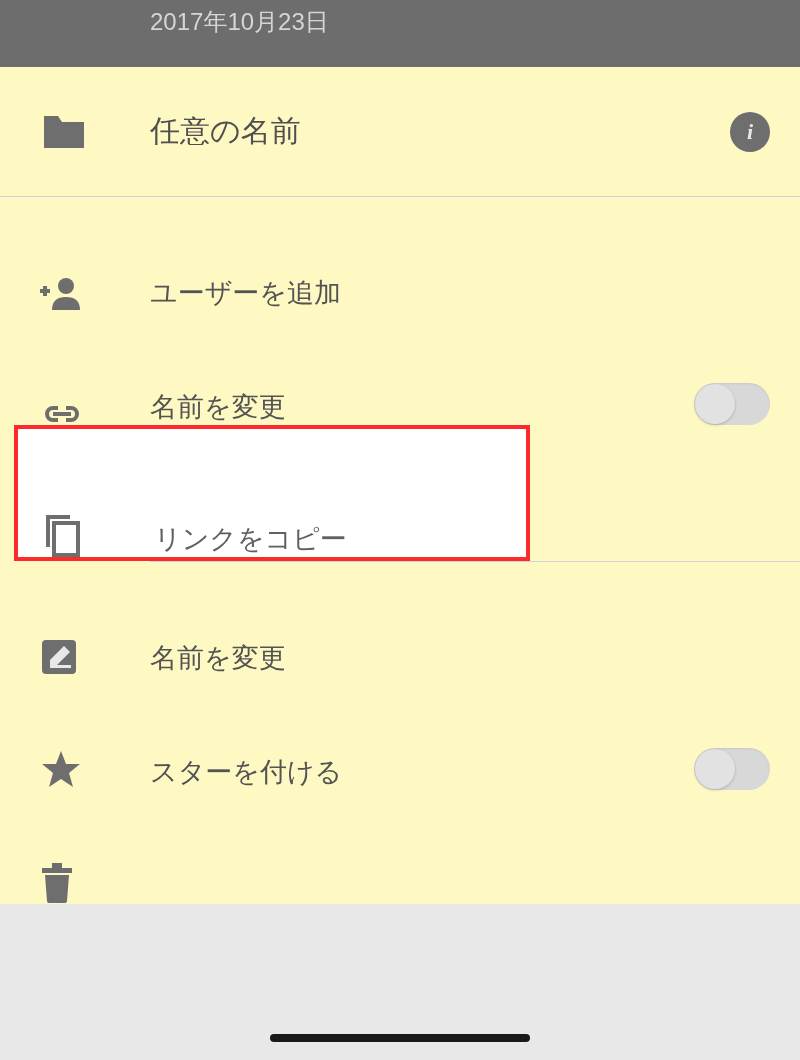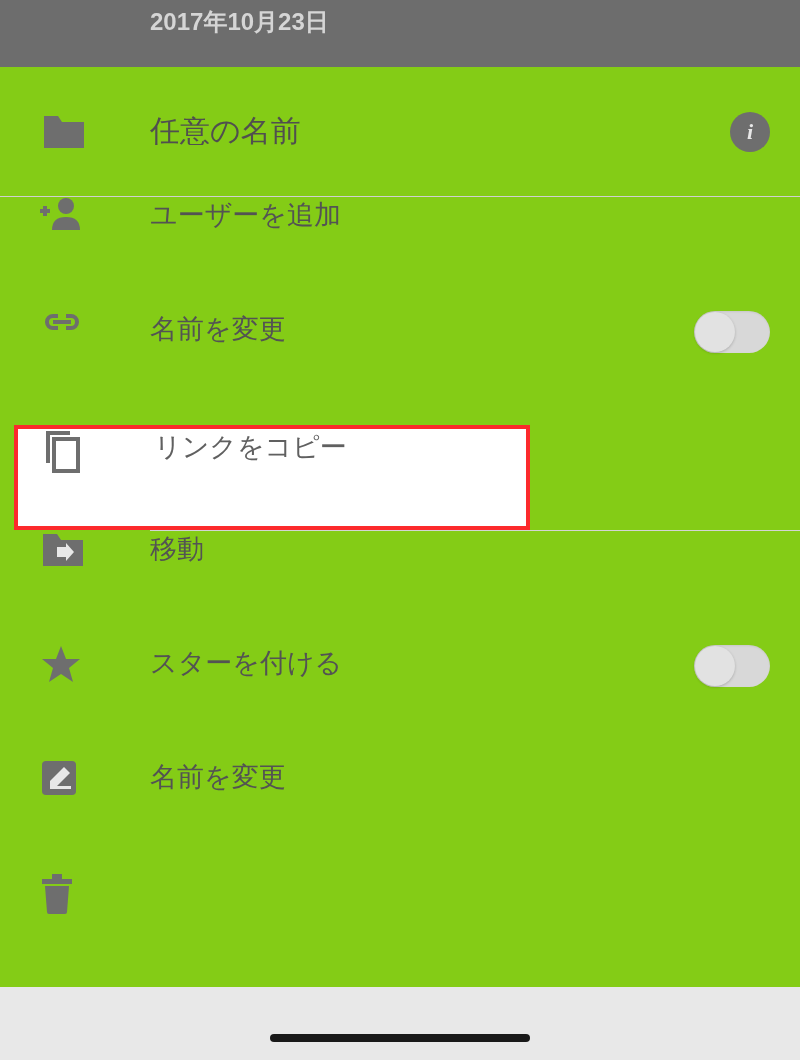--- a/index.html
+++ b/index.html
@@ -19,24 +19,23 @@
       height: 67px;
       background: #6d6d6d;
       display: flex;
       align-items: flex-start;
       padding-left: 150px;
       padding-top: 6px;
     }
     .top-date {
       font-size: 24px;
       color: #d5d5d5;
-      font-weight: bold;
     }
     .content {
-      background: #84cc16;
+      background: #fef9c3;
     }
     .header-row {
       display: flex;
       align-items: center;
       height: 130px;
       padding: 0 30px 0 40px;
       border-bottom: 1px solid #d0d0d0;
     }
     .header-row .icon-wrap {
       width: 110px;
@@ -59,21 +58,21 @@
       align-items: center;
       justify-content: center;
       color: #e8e8e8;
       font-family: Georgia, serif;
       font-size: 22px;
       font-weight: bold;
       font-style: italic;
     }
     .menu-item {
       display: flex;
-      align-items: flex-start;
+      align-items: flex-end;
       height: 114px;
       padding: 0 30px 0 40px;
     }
     .menu-item .icon-wrap {
       width: 110px;
       display: flex;
       align-items: center;
       justify-content: flex-start;
     }
     .menu-label {
@@ -96,21 +95,21 @@
       height: 40px;
       background: #e2e2e2;
       border-radius: 50%;
       top: 1px;
       left: 1px;
       box-shadow: 0 1px 3px rgba(0,0,0,0.2);
     }
     .highlighted {
       background: #ffffff;
       border: 4px solid #fc2a2c;
-      height: 105px;
+      height: 136px;
       margin-left: 14px;
       margin-right: 270px;
       padding-left: 26px;
     }
     .highlighted .icon-wrap {
       width: 110px;
     }
     .highlighted .menu-label {
       font-size: 27px;
       color: #606060;
@@ -183,55 +182,46 @@
       <svg width="38" height="44" viewBox="0 0 38 44">
         <path d="M2 2 L26 2 L26 6 L6 6 L6 34 L2 34 Z" fill="#6e6e6e"></path>
         <rect x="10" y="10" width="24" height="32" stroke="#6e6e6e" stroke-width="4" fill="none"></rect>
       </svg>
     </div>
     <div class="menu-label">リンクをコピー</div>
   </div>
 
   <div class="divider-short"></div>
 
-  <div class="menu-item">
-    <div class="icon-wrap">
-      <svg width="46" height="38" viewBox="0 0 46 38">
-        <path d="M3 3 L17 3 L21 9 L43 9 L43 35 L3 35 Z" fill="#6e6e6e"></path>
-        <path d="M17 16 L26 16 L26 12 L34 21 L26 30 L26 26 L17 26 Z" fill="#e8e8e8"></path>
-      </svg>
-    </div>
-    <div class="menu-label">移動</div>
-  </div>
-
-  <div class="menu-item">
-    <div class="icon-wrap">
-      <svg width="42" height="40" viewBox="0 0 42 40">
-        <path d="M21 1 L26 14 L40 14 L29 23 L33 37 L21 29 L9 37 L13 23 L2 14 L16 14 Z" fill="#6e6e6e"></path>
-      </svg>
-    </div>
-    <div class="menu-label">スターを付ける</div>
-    <div class="toggle">
-      <div class="toggle-knob"></div>
-    </div>
-  </div>
 
   <div class="menu-item">
     <div class="icon-wrap">
       <svg width="38" height="38" viewBox="0 0 38 38">
         <rect x="2" y="2" width="34" height="34" rx="4" fill="#6e6e6e"></rect>
         <path d="M10 28 L10 22 L24 8 L30 14 L16 28 Z" fill="#e8e8e8"></path>
         <rect x="10" y="27" width="21" height="3" fill="#e8e8e8"></rect>
       </svg>
     </div>
     <div class="menu-label">名前を変更</div>
   </div>
 
   <div class="menu-item">
     <div class="icon-wrap">
+      <svg width="42" height="40" viewBox="0 0 42 40">
+        <path d="M21 1 L26 14 L40 14 L29 23 L33 37 L21 29 L9 37 L13 23 L2 14 L16 14 Z" fill="#6e6e6e"></path>
+      </svg>
+    </div>
+    <div class="menu-label">スターを付ける</div>
+    <div class="toggle">
+      <div class="toggle-knob"></div>
+    </div>
+  </div>
+
+  <div class="menu-item">
+    <div class="icon-wrap">
       <svg width="34" height="42" viewBox="0 0 34 42">
         <rect x="2" y="6" width="30" height="5" fill="#6e6e6e"></rect>
         <rect x="12" y="1" width="10" height="5" fill="#6e6e6e"></rect>
         <path d="M5 13 L29 13 L27 39 Q27 41 25 41 L9 41 Q7 41 7 39 Z" fill="#6e6e6e"></path>
       </svg>
     </div>
   </div>
 
 </div>
 

